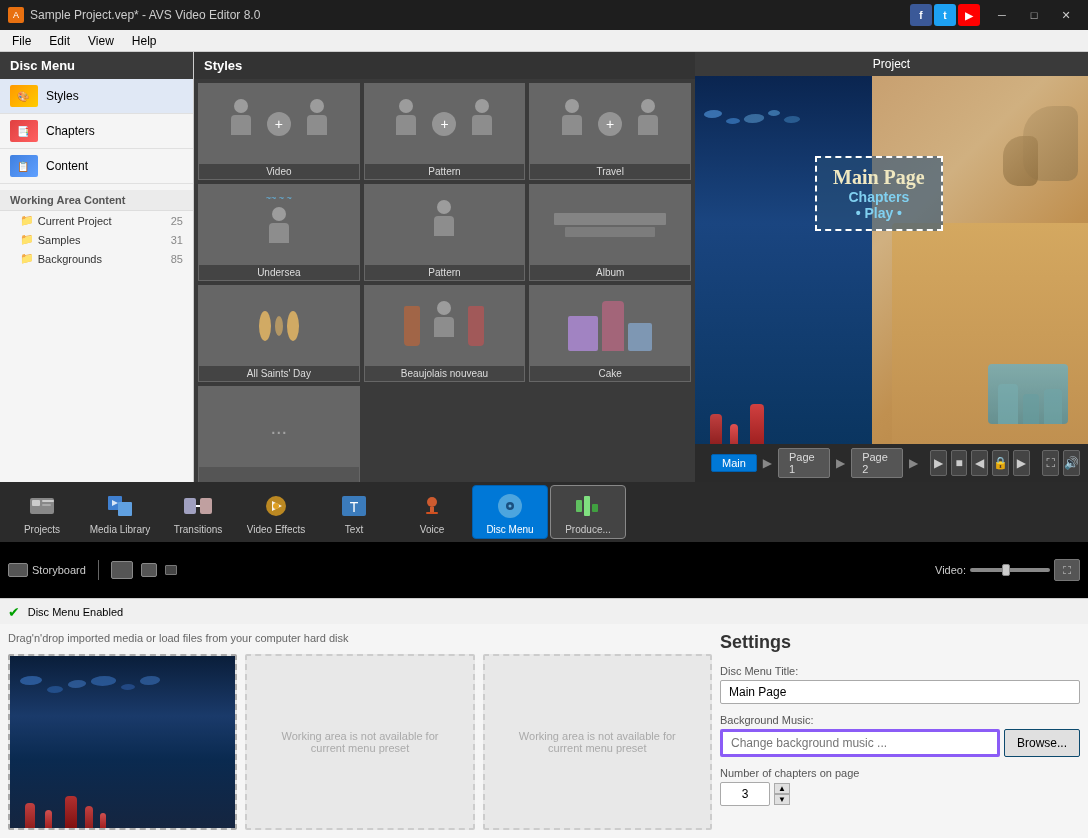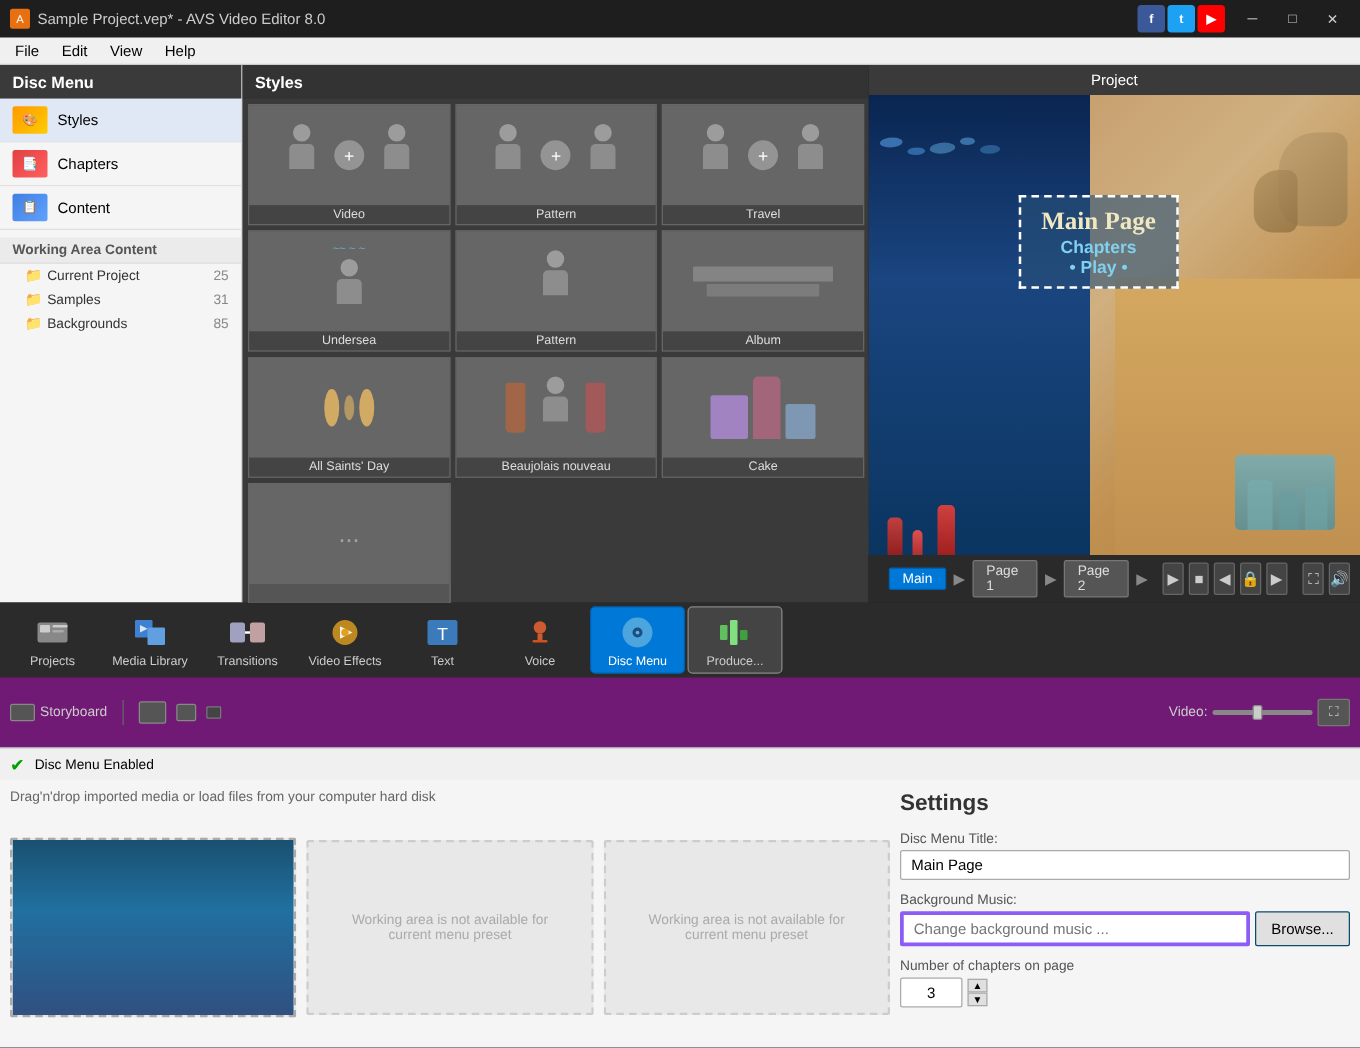--- a/index.html
+++ b/index.html
@@ -283,21 +283,20 @@
     }
     .working-subheader {
       font-size: 11px;
       color: #666;
       margin-bottom: 10px;
     }
     .working-slots {
       display: flex;
       gap: 8px;
       flex: 1;
-      align-items: center;
     }
     .working-slot {
       flex: 1;
       border: 2px dashed #ccc;
       background: #e8e8e8;
       display: flex;
       align-items: center;
       justify-content: center;
       min-height: 140px;
       border-radius: 2px;
@@ -443,21 +442,21 @@
       align-items: center;
       justify-content: center;
       color: #888;
       cursor: pointer;
       font-size: 12px;
     }
 
     
     #timeline-zone {
       height: 56px;
-      background: #701a75;
+      background: #000000;
       display: flex;
       align-items: center;
       justify-content: space-between;
       padding: 0 8px;
     }
     .timeline-left { display: flex; align-items: center; gap: 6px; }
     .storyboard-toggle {
       display: flex;
       align-items: center;
       gap: 4px;

